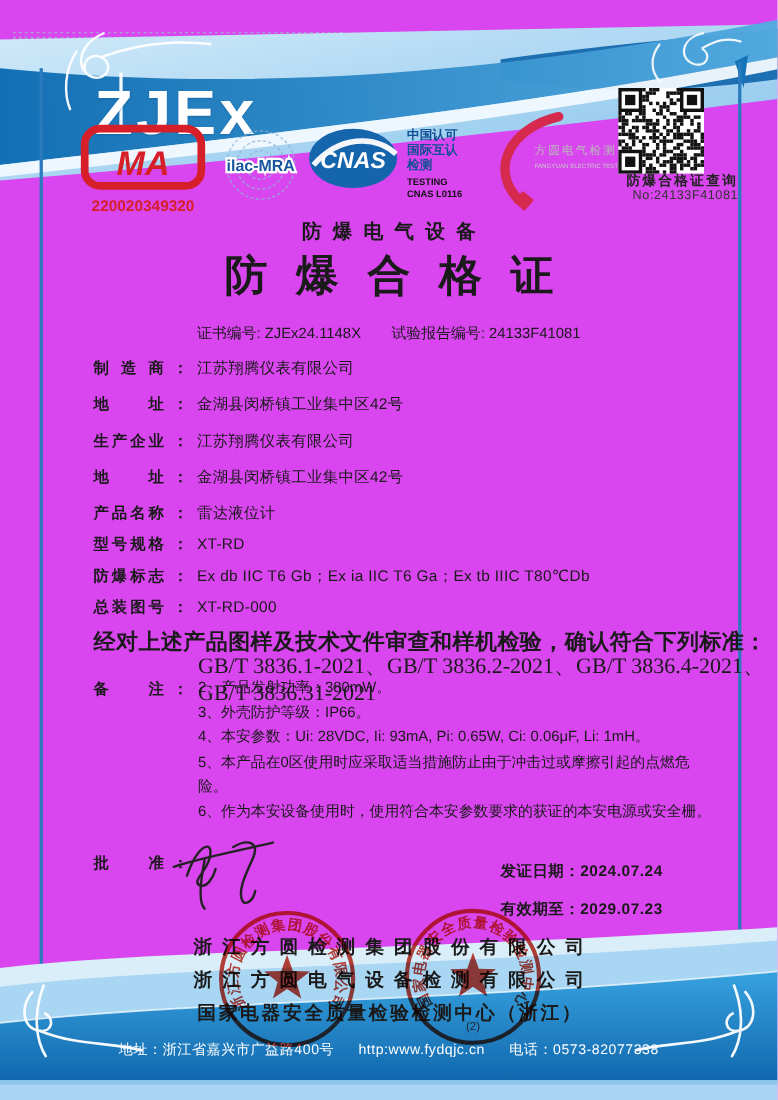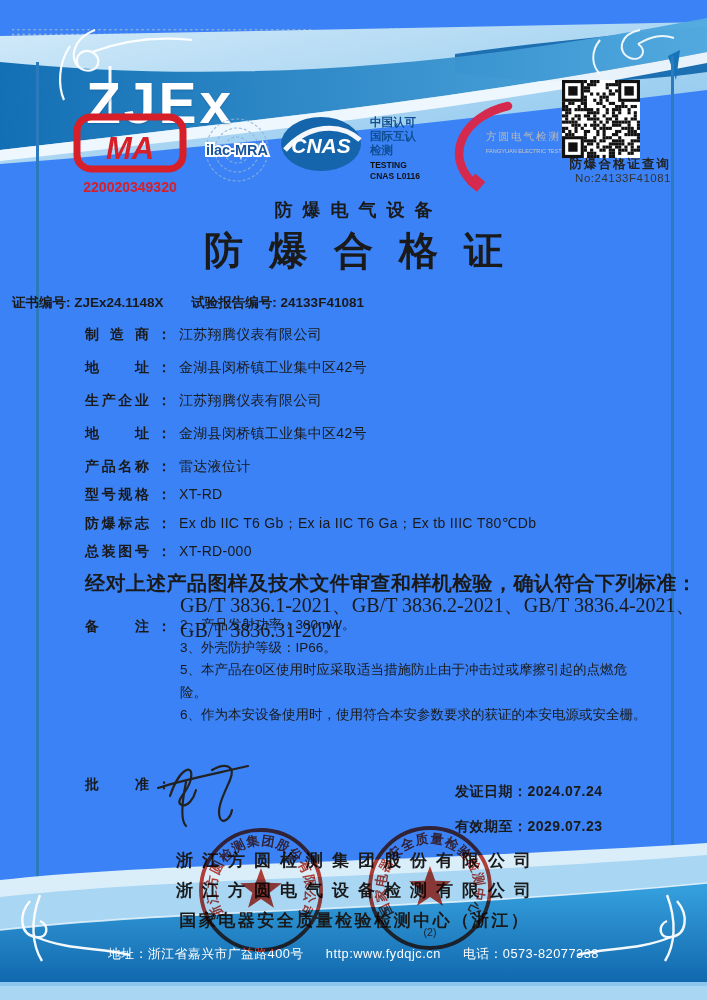--- a/index.html
+++ b/index.html
@@ -1,33 +1,33 @@
 <!DOCTYPE html>
 <html><head>
 <meta charset="utf-8">
 <style>
   html,body{margin:0;padding:0;background:#f5f5f5;}
-  .page{position:relative;width:707px;height:1000px;margin:0 auto;background:#3b82f6;overflow:hidden;
+  .page{position:relative;width:707px;height:1000px;margin:0 auto;background:#d946ef;overflow:hidden;
         font-family:"Liberation Sans","DejaVu Sans",sans-serif;color:#1a1a1a;}
   .abs{position:absolute;}
   svg text{font-family:"Liberation Sans","DejaVu Sans",sans-serif;}
 
   
   .brand{left:86px;top:70px;font-size:57px;font-weight:bold;color:#fff;letter-spacing:3px;
          text-shadow:0 1px 2px rgba(10,70,120,.35);}
   .side-line{width:2.6px;background:#2a7abd;}
   .qr-caption{left:541px;top:156px;width:130px;text-align:right;font-size:12.5px;font-weight:bold;letter-spacing:2px;color:#222;}
   .qr-number{left:541px;top:172px;width:130px;text-align:right;font-size:11.5px;color:#333;letter-spacing:.5px;}
 
   
   .subtitle{left:0;right:0;top:198px;text-align:center;font-size:18px;font-weight:bold;}
   .subtitle span{letter-spacing:10px;margin-right:-10px;}
   .main-title{left:0;right:0;top:224px;text-align:center;font-size:39px;font-weight:bold;}
   .main-title span{letter-spacing:26px;margin-right:-26px;}
-  .cert-line{left:0;right:0;top:294px;text-align:left;font-size:13.5px;font-weight:bold;}
+  .cert-line{left:0;right:0;top:294px;text-align:center;font-size:13.5px;font-weight:normal;}
   .cert-line .seg{margin:0 12px;}
 
   
   .fields{left:85px;top:326px;width:560px;}
   .frow{display:flex;align-items:flex-start;}
   .frow.h33{height:33px;} .frow.h28{height:28.4px;}
   .flabel{display:inline-block;width:64px;text-align:justify;text-align-last:justify;font-weight:bold;font-size:14px;}
   .fcolon{width:30px;text-align:center;font-weight:bold;font-size:14px;}
   .fvalue{font-size:14px;letter-spacing:.3px;}
   .statement{left:85px;top:570px;font-size:20px;font-weight:600;letter-spacing:.4px;}
@@ -445,20 +445,21 @@
   <div class="abs statement">经对上述产品图样及技术文件审查和样机检验，确认符合下列标准：</div>
   <div class="abs standards">GB/T 3836.1-2021、GB/T 3836.2-2021、GB/T 3836.4-2021、GB/T 3836.31-2021</div>
 
   <div class="abs rem-label">
     <span class="flabel">备注</span>
     <span class="fcolon">：</span>
   </div>
   <div class="abs rem-items">
     <div>2、产品发射功率：380mW。</div>
     <div>3、外壳防护等级：IP66。</div>
+    <div>4、本安参数：Ui: 28VDC, Ii: 93mA, Pi: 0.65W, Ci: 0.06μF, Li: 1mH。</div>
     <div>5、本产品在0区使用时应采取适当措施防止由于冲击过或摩擦引起的点燃危险。</div>
     <div>6、作为本安设备使用时，使用符合本安参数要求的获证的本安电源或安全栅。</div>
   </div>
 
   <div class="abs approve">
     <span class="flabel">批准</span>
     <span class="fcolon">：</span>
   </div>
   <svg class="abs" style="left:152px;top:748px;" width="115" height="80" viewBox="0 0 115 80">
     <g stroke="#222" stroke-width="2.2" fill="none" stroke-linecap="round">

